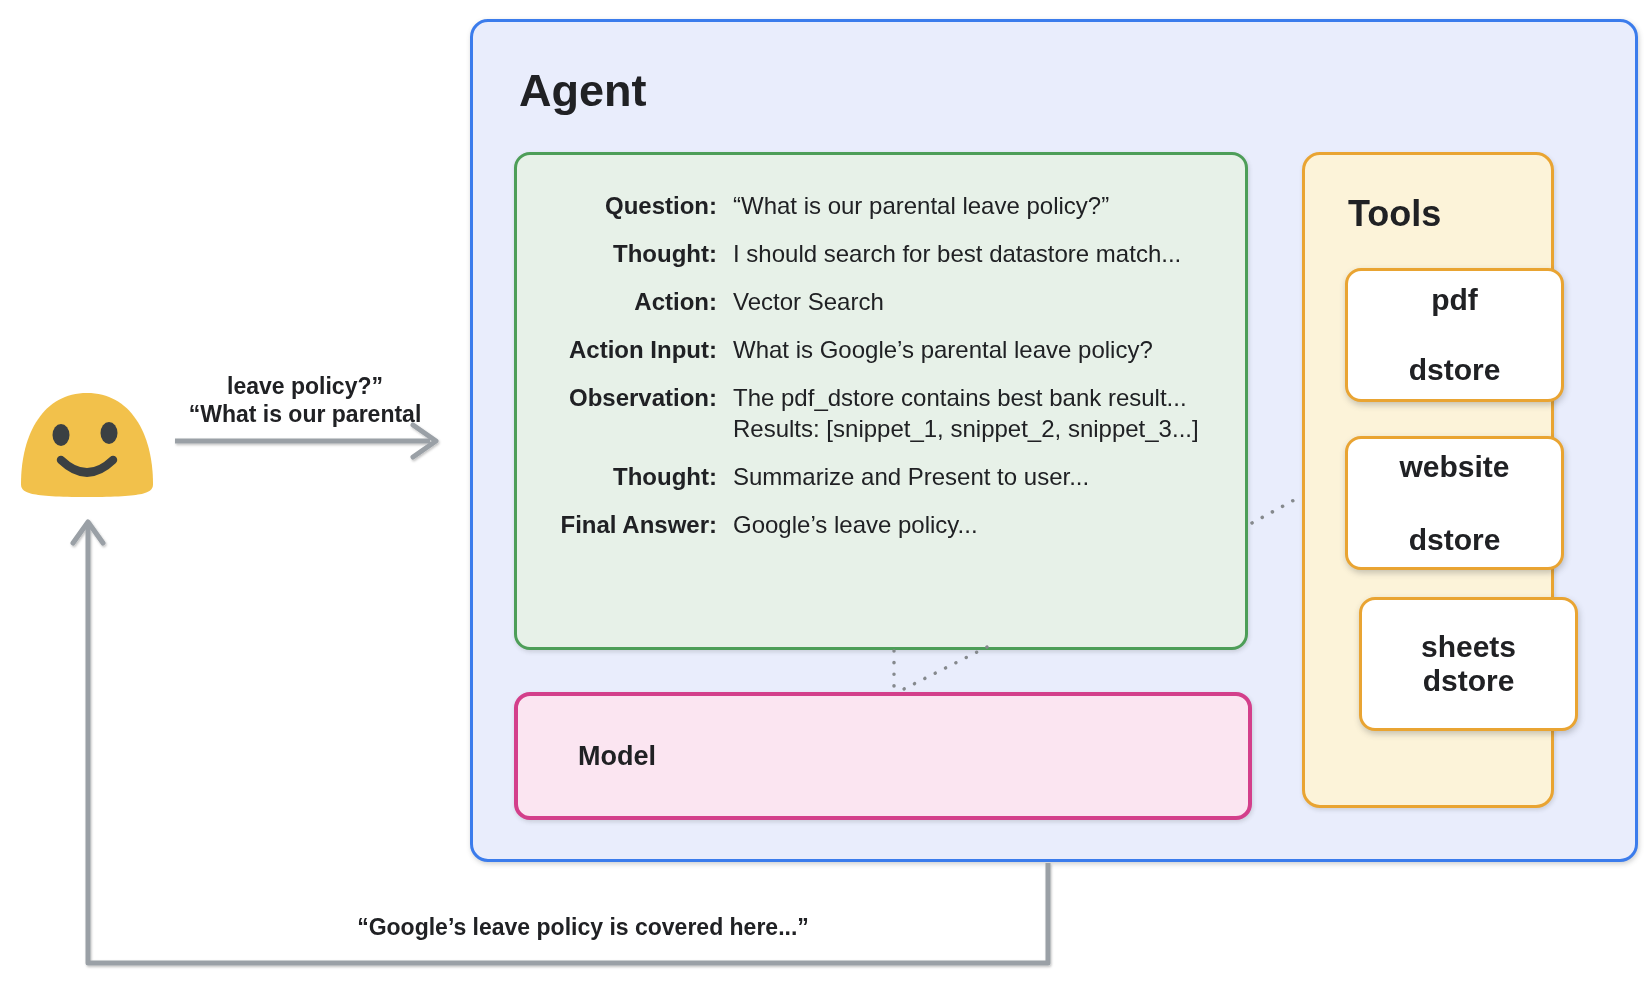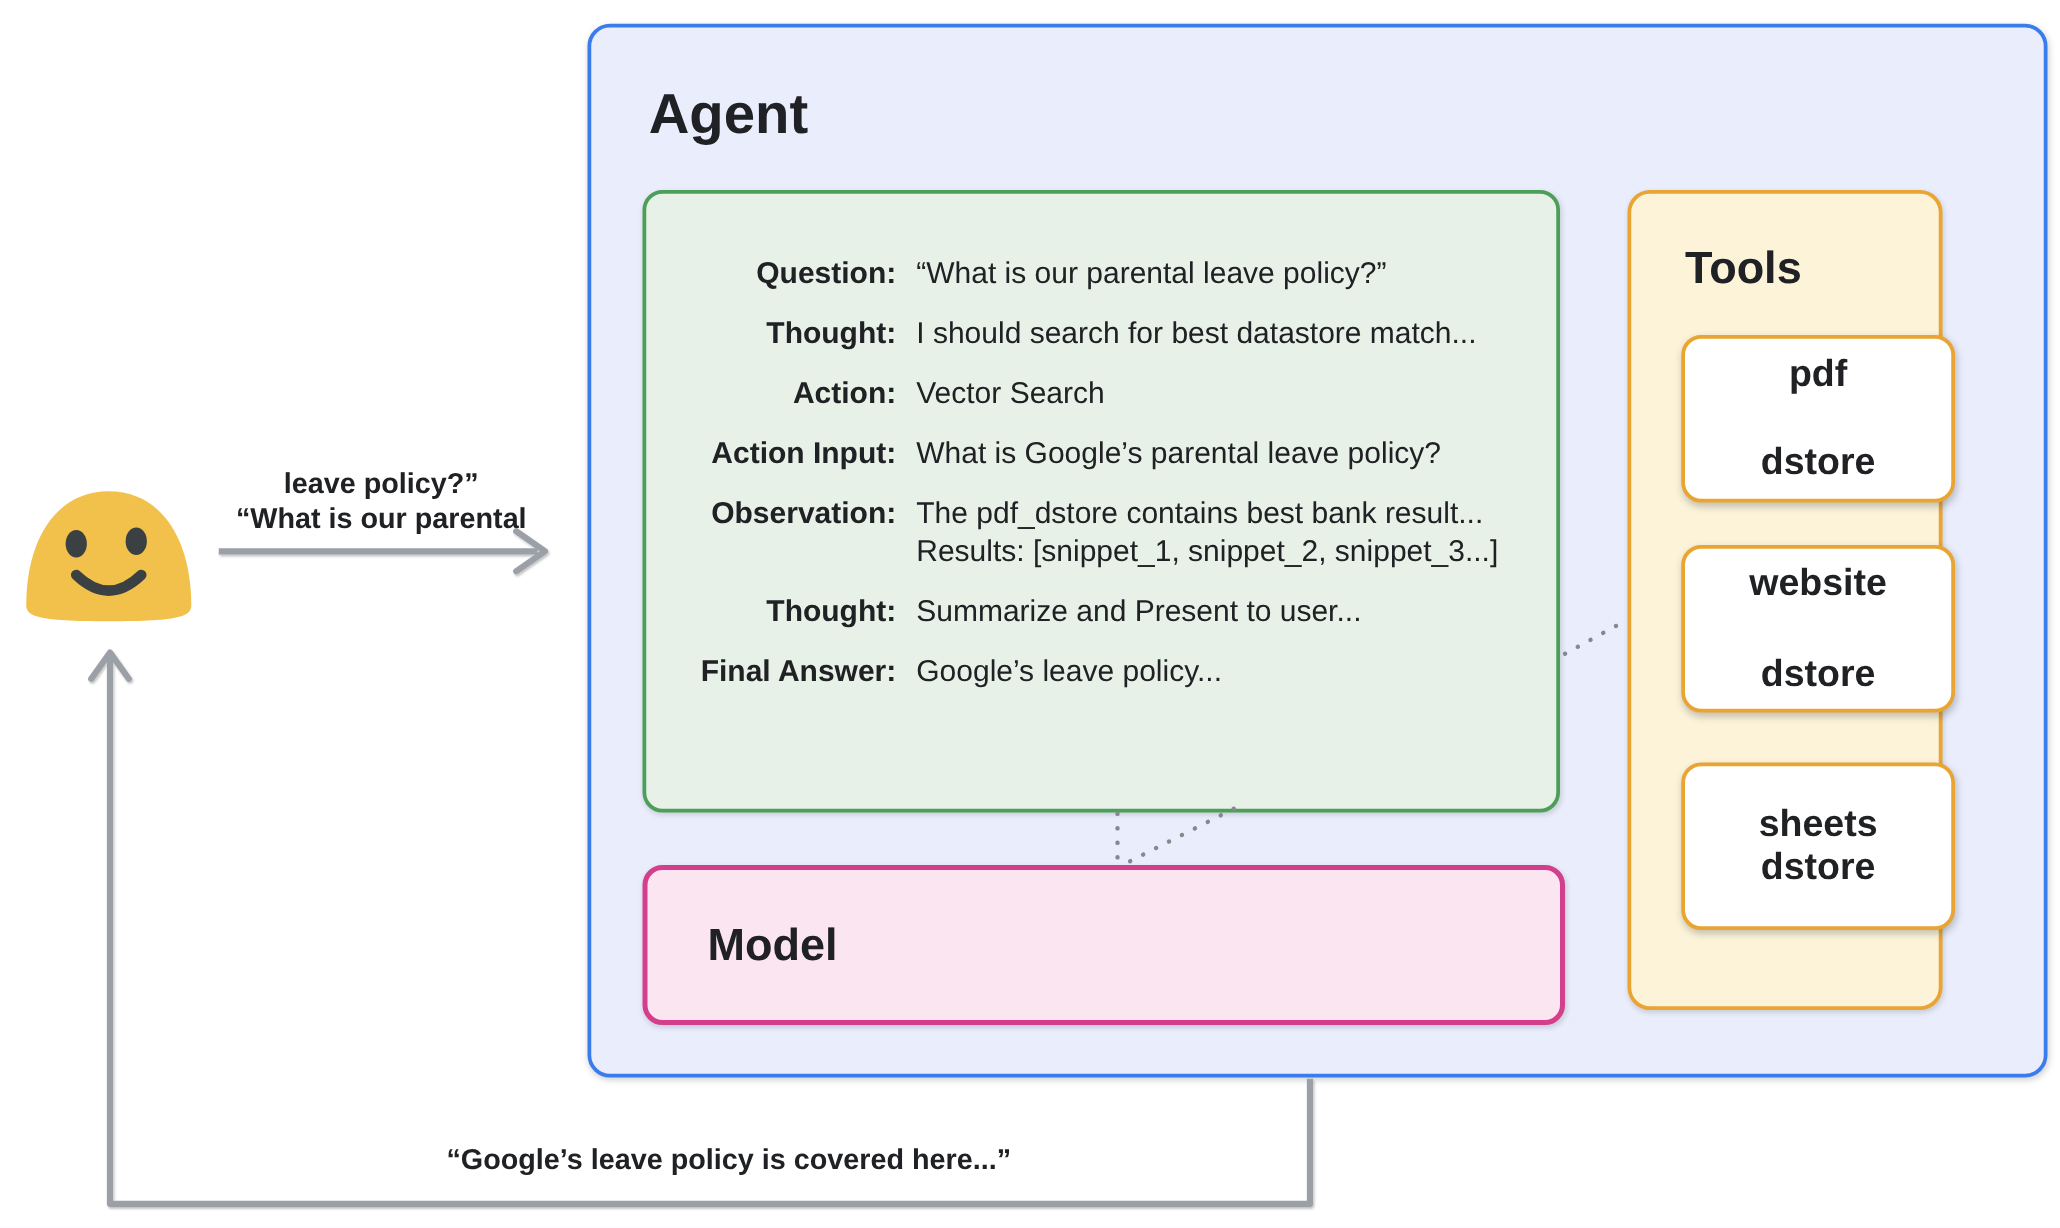--- a/index.html
+++ b/index.html
@@ -15,52 +15,52 @@
     border-radius:18px;
     box-shadow:1px 2px 5px rgba(60,64,67,.25);
   }
   .agent-title{position:absolute;left:46px;top:42px;font-size:45px;font-weight:600;line-height:1.2;}
   .trace-box{
     left:41px;top:130px;width:734px;height:498px;
     background:var(--trace-fill,#e7f1e8);
     border:3px solid var(--trace-border,#4d9e58);
     border-radius:16px;
     box-shadow:1px 2px 4px rgba(60,64,67,.18);
-    padding-top:48px;
+    padding-top:35px;
   }
   .trace-row{display:flex;align-items:flex-start;margin-bottom:17px;font-size:24px;line-height:31px;}
   .trace-label{flex:0 0 200px;text-align:right;font-weight:700;}
   .trace-value{margin-left:16px;white-space:nowrap;}
   .model-box{
     left:41px;top:670px;width:738px;height:128px;
     background:var(--model-fill,#fbe5f1);
     border:4px solid var(--model-border,#d33f8b);
     border-radius:16px;
     box-shadow:1px 2px 4px rgba(60,64,67,.18);
     display:flex;align-items:center;
   }
-  .model-title{margin-left:48px;font-size:36px;font-weight:600;}
+  .model-title{margin-left:60px;font-size:27px;font-weight:600;}
   .tools-box{
     left:829px;top:130px;width:252px;height:656px;
     background:var(--tools-fill,#fcf3d9);
     border:3px solid var(--tools-border,#e9a432);
     border-radius:18px;
     box-shadow:1px 2px 4px rgba(60,64,67,.18);
   }
   .tools-title{position:absolute;left:43px;top:38px;font-size:36px;font-weight:600;}
   .tool-card{
     position:absolute;left:40px;width:213px;height:128px;
     background:var(--tool-card-fill,#ffffff);
     border:3px solid var(--tools-border,#e9a432);
     border-radius:16px;
     box-shadow:1px 3px 6px rgba(60,64,67,.28);
     display:flex;flex-direction:column;align-items:center;justify-content:center;
     font-size:30px;line-height:34px;font-weight:600;text-align:center;
   }
-  .tool-card.c1{top:113px;gap:36px;} .tool-card.c2{top:281px;gap:39px;} .tool-card.c3{top:455px;}
+  .tool-card.c1{top:113px;gap:36px;} .tool-card.c2{top:281px;gap:39px;} .tool-card.c3{top:442px;margin-left:14px;}
   .user-label{
     position:absolute;left:160px;top:372px;width:290px;
     text-align:center;font-size:23px;font-weight:600;line-height:28px;
   }
   .response-label{
     position:absolute;left:283px;top:913px;width:600px;
     text-align:center;font-size:23px;font-weight:600;line-height:28px;
   }
   .emoji{position:absolute;left:16px;top:386px;width:142px;height:116px;}
   .overlay{position:absolute;left:0;top:0;width:1648px;height:982px;pointer-events:none;}

